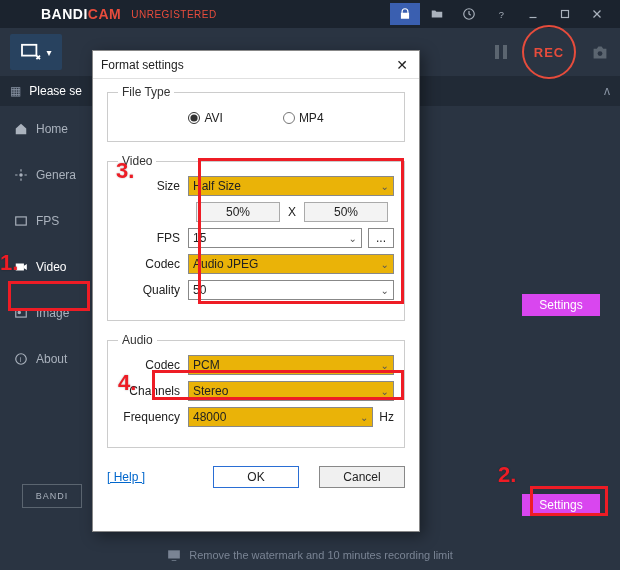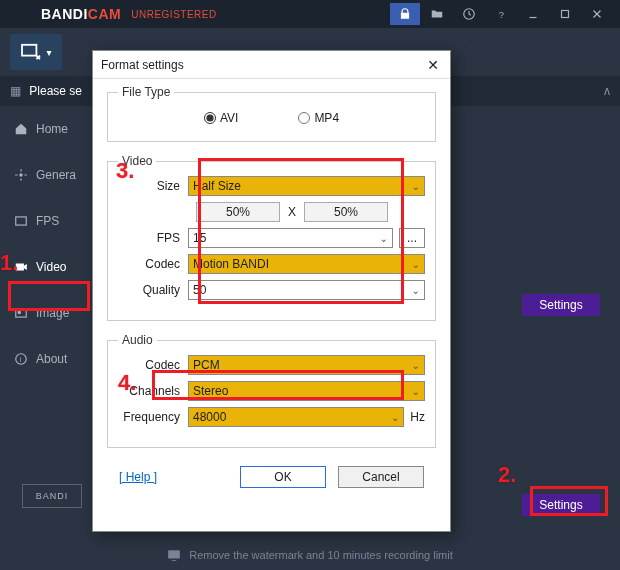--- a/index.html
+++ b/index.html
@@ -32,45 +32,45 @@
 .sidebar { position:absolute; left:0; top:106px; width:86px; }
 .side-item { height:46px; display:flex; align-items:center; gap:8px; color:#aab2bd; font-size:12px; padding-left:14px; }
 .side-item.active { color:#fff; }
 .side-item svg { width:14px; height:14px; }
 
 
 .brand-box { position:absolute; left:22px; bottom:62px; width:60px; height:24px; border:1px solid #5b6570; display:flex;align-items:center;justify-content:center;color:#aab2bd;font-size:9px;letter-spacing:1px; overflow:hidden;}
 .footer { position:absolute; left:0; right:0; bottom:0; height:30px; display:flex; align-items:center; justify-content:center; gap:8px; color:#7a8494; font-size:11px;}
 
 
-.bg-settings-1, .bg-settings-2 { position:absolute; right:20px; background:#4c1d95; color:#fff; font-size:12px; width:78px; height:22px; display:flex;align-items:center;justify-content:center;}
+.bg-settings-1, .bg-settings-2 { position:absolute; right:20px; background:#d946ef; color:#fff; font-size:12px; width:78px; height:22px; display:flex;align-items:center;justify-content:center;}
 .bg-settings-1 { top:294px; }
 .bg-settings-2 { top:494px; }
 
 
-.dialog { position:absolute; left:92px; top:50px; width:359px; height:482px; background:#fff; border:1px solid #888; box-shadow: 4px 4px 14px rgba(0,0,0,.4); font-size:12px; color:#222; }
+.dialog { position:absolute; left:92px; top:50px; width:328px; height:482px; background:#fff; border:1px solid #888; box-shadow: 4px 4px 14px rgba(0,0,0,.4); font-size:12px; color:#222; }
 .dlg-title { height:28px; border-bottom:1px solid #e0e0e0; display:flex; align-items:center; justify-content:space-between; padding:0 8px;}
 .dlg-close { width:18px;height:18px;display:flex;align-items:center;justify-content:center; font-size:14px;}
 .dlg-body { padding: 6px 14px 0 14px; }
 fieldset { border:1px solid #ccc; padding: 8px 10px 14px 10px; margin-bottom: 12px; }
 legend { padding: 0 4px; color:#333; }
 .radio-row { display:flex; justify-content:center; gap:60px; padding:4px 0 2px; }
 .radio-row label { display:flex; align-items:center; gap:4px; }
 .form-row { display:flex; align-items:center; margin-bottom:6px; }
 .form-row .lbl { width:70px; text-align:right; padding-right:8px; }
 .select { flex:1; height:20px; border:1px solid #888; background:#fff; display:flex; align-items:center; justify-content:space-between; padding:0 4px; position:relative;}
 .select.shaded { background:#eab308; }
 .select .caret { font-size:10px; color:#555; }
 .pct-row { display:flex; align-items:center; gap:0; margin-left:78px; margin-bottom:6px;}
 .pct-box { width:84px; height:20px; border:1px solid #aaa; background:#f3f3f3; display:flex;align-items:center;justify-content:center;}
 .pct-x { width:24px; text-align:center; }
 .more-btn { width:26px;height:20px;border:1px solid #888;margin-left:6px;display:flex;align-items:center;justify-content:center; }
 .check-row { display:flex;align-items:center; margin-left:78px; gap:4px; margin-bottom:6px;}
 .hz { margin-left:6px; }
-.dlg-footer { display:flex; align-items:center; justify-content:flex-end; gap:12px; padding: 6px 26px 10px;}
+.dlg-footer { display:flex; align-items:center; justify-content:flex-end; gap:20px; padding: 6px 14px 10px;}
 .dlg-footer .help { margin-right:auto; color:#0066cc; text-decoration:underline; }
 .btn { width:86px; height:22px; border:1px solid #888; background:#f0f0f0; display:flex;align-items:center;justify-content:center;}
 .btn.primary { border:1.5px solid #2a6ed4; background:#fff; }
 
 
 .hl { position:absolute; border:3px solid #ee1c25; pointer-events:none; }
 .ann { position:absolute; color:#ee1c25; font-size:22px; font-weight:600; text-shadow:0 0 2px rgba(0,0,0,.3); }
 
 input[type=radio],input[type=checkbox]{ width:12px;height:12px; accent-color:#333; }
 </style>
@@ -125,20 +125,35 @@
   </div>
 </div>
 
 <div class="toolbar">
   <div class="mode-btn">
     <svg width="22" height="18" viewBox="0 0 24 20" fill="none" stroke="#fff" stroke-width="2">
         <rect x="2" y="2" width="16" height="12"></rect>
         <path d="M18 14l4 4M22 14l-4 4"></path>
       </svg>
     <span style="color:#fff;margin-left:4px;font-size:10px;">▾</span>
+  </div>
+  <div class="tool-right">
+    <div class="pause-icon">
+        <svg width="14" height="16" viewBox="0 0 14 16" fill="currentColor">
+          <rect x="1" y="1" width="4" height="14"></rect>
+          <rect x="9" y="1" width="4" height="14"></rect>
+        </svg>
+      </div>
+    <div class="rec-btn">REC</div>
+    <div class="cam-icon">
+        <svg width="20" height="16" viewBox="0 0 24 20" fill="currentColor">
+          <path d="M4 6h4l2-3h4l2 3h4v12H4z"></path>
+          <circle cx="12" cy="12" r="3" fill="#2a3442"></circle>
+        </svg>
+      </div>
   </div>
 </div>
 
 <div class="section-bar">
   <div style="display:flex;align-items:center;">
       <span class="grip">▦</span>
       <span>Please se</span>
     </div>
   <span class="chev">ʌ</span>
 </div>
@@ -236,21 +251,21 @@
         <span class="lbl">FPS</span>
         <div class="select">
             <span>15</span>
             <span class="caret">⌄</span>
           </div>
         <div class="more-btn">...</div>
       </div>
       <div class="form-row">
         <span class="lbl">Codec</span>
         <div class="select shaded">
-            <span>Motion BANDI</span>
+            <span>Audio JPEG</span>
             <span class="caret">⌄</span>
           </div>
       </div>
       <div class="form-row">
         <span class="lbl">Quality</span>
         <div class="select">
             <span>50</span>
             <span class="caret">⌄</span>
           </div>
       </div>

